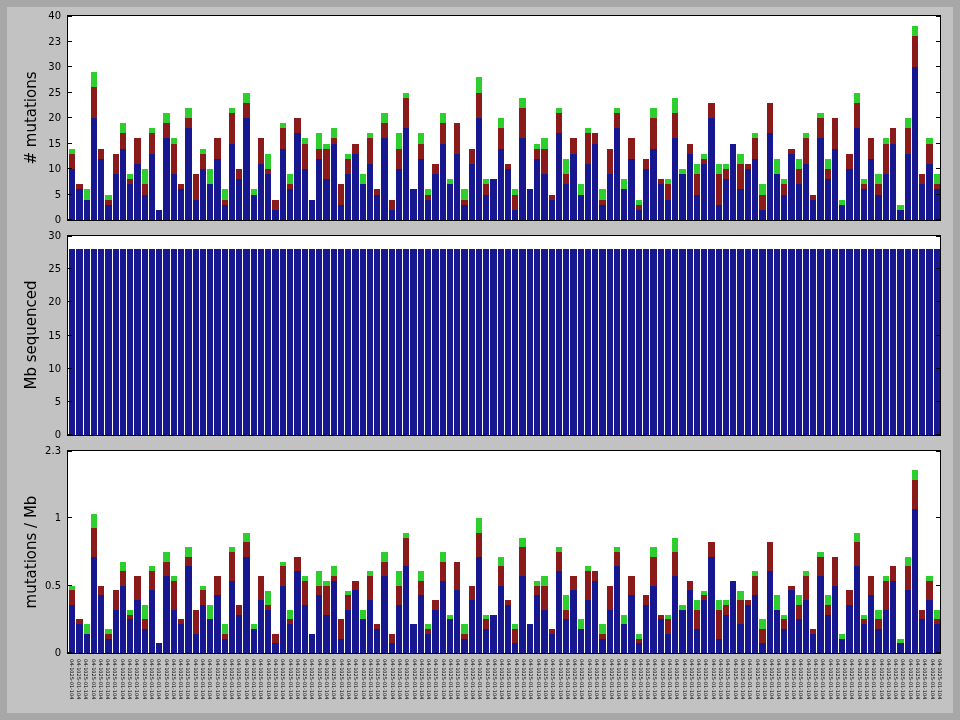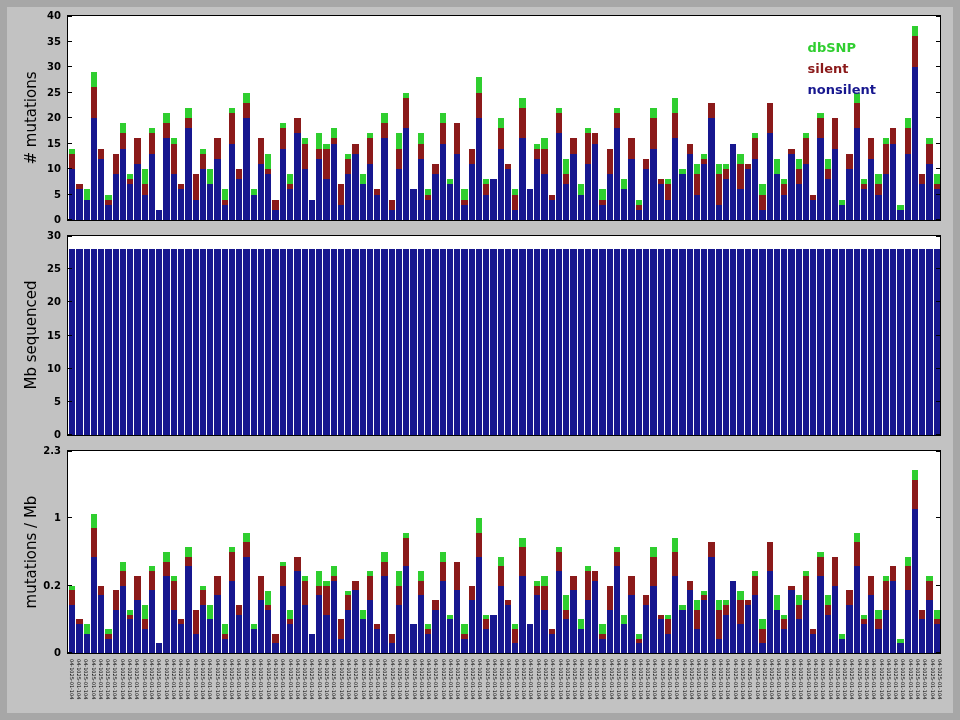--- a/index.html
+++ b/index.html
@@ -7,21 +7,21 @@
           background:#c2c2c2;border:7px solid #a7a7a7;overflow:hidden;}
   .plot{position:absolute;left:60px;width:874px;background:#ffffff;border:1px solid #000;box-sizing:border-box;}
   #p1{top:8px;height:206px;}
   #p2{top:228px;height:201px;}
   #p3{top:443px;height:204px;}
   .bars{position:absolute;left:0;right:0;top:0;bottom:0;display:flex;align-items:flex-end;gap:1px;padding:0 1px;}
   .bar{flex:1 1 0;height:100%;display:flex;flex-direction:column-reverse;justify-content:flex-start;}
   .seg{width:100%;}
   .ylab{position:absolute;transform:translate(-50%,-50%) rotate(-90deg);white-space:nowrap;
         font-size:15px;color:#000;left:24px;}
-  .ytick{position:absolute;right:calc(100% + 7px);font-size:10px;font-weight:bold;color:#000;
+  .ytick{position:absolute;right:calc(100% + 7px);font-size:10px;font-weight:normal;color:#000;
          transform:translateY(50%);line-height:1;}
   .tickmark{position:absolute;left:0;width:4px;height:1px;background:#000;}
   .tickmark.right{left:auto;right:0;}
   #legend{position:absolute;top:22px;right:64px;font-size:13px;font-weight:bold;line-height:1.6;text-align:left;}
   #xlabels{position:absolute;left:60px;top:652px;width:874px;height:58px;display:flex;gap:1px;padding:0 1px;overflow:hidden;}
   .xl{flex:1 1 0;position:relative;}
   .xl span{position:absolute;top:0;left:50%;transform:translateX(-50%);writing-mode:vertical-rl;
            font-size:5px;line-height:1;letter-spacing:0;color:#000;white-space:nowrap;}
 </style>
 </head>
@@ -628,25 +628,20 @@
         <div class="bar">
           <div class="seg" style="background: rgb(23, 23, 143); height: 27.5%;"></div>
           <div class="seg" style="background: rgb(139, 26, 26); height: 10%;"></div>
           <div class="seg" style="background: rgb(47, 206, 47); height: 2.5%;"></div>
         </div>
         <div class="bar">
           <div class="seg" style="background: rgb(23, 23, 143); height: 15%;"></div>
           <div class="seg" style="background: rgb(139, 26, 26); height: 2.5%;"></div>
           <div class="seg" style="background: rgb(47, 206, 47); height: 5%;"></div>
         </div>
-      </div>
-    <div id="legend">
-        <div style="color: rgb(47, 206, 47);">dbSNP</div>
-        <div style="color: rgb(139, 26, 26);">silent</div>
-        <div style="color: rgb(23, 23, 143);">nonsilent</div>
       </div>
   <span class="ytick" style="bottom: 0%;">0</span>
       <div class="tickmark " style="bottom: 0%;"></div>
       <div class="tickmark right" style="bottom: 0%;"></div>
       <span class="ytick" style="bottom: 12.5%;">5</span>
       <div class="tickmark " style="bottom: 12.5%;"></div>
       <div class="tickmark right" style="bottom: 12.5%;"></div>
       <span class="ytick" style="bottom: 25%;">10</span>
       <div class="tickmark " style="bottom: 25%;"></div>
       <div class="tickmark right" style="bottom: 25%;"></div>
@@ -655,21 +650,21 @@
       <div class="tickmark right" style="bottom: 37.5%;"></div>
       <span class="ytick" style="bottom: 50%;">20</span>
       <div class="tickmark " style="bottom: 50%;"></div>
       <div class="tickmark right" style="bottom: 50%;"></div>
       <span class="ytick" style="bottom: 62.5%;">25</span>
       <div class="tickmark " style="bottom: 62.5%;"></div>
       <div class="tickmark right" style="bottom: 62.5%;"></div>
       <span class="ytick" style="bottom: 75%;">30</span>
       <div class="tickmark " style="bottom: 75%;"></div>
       <div class="tickmark right" style="bottom: 75%;"></div>
-      <span class="ytick" style="bottom: 87.5%;">35</span>
+      <span class="ytick" style="bottom: 87.5%;">23</span>
       <div class="tickmark " style="bottom: 87.5%;"></div>
       <div class="tickmark right" style="bottom: 87.5%;"></div>
       <span class="ytick" style="bottom: 100%;">40</span>
       <div class="tickmark " style="bottom: 99.5%;"></div>
       <div class="tickmark right" style="bottom: 99.5%;"></div>
     </div>
 
   <div class="plot" id="p2">
     <div class="bars" id="bars2">
         <div class="bar">
@@ -1655,21 +1650,21 @@
         </div>
         <div class="bar">
           <div class="seg" style="background: rgb(23, 23, 143); height: 14.2857%;"></div>
           <div class="seg" style="background: rgb(139, 26, 26); height: 2.38095%;"></div>
           <div class="seg" style="background: rgb(47, 206, 47); height: 4.7619%;"></div>
         </div>
       </div>
   <span class="ytick" style="bottom: 0%;">0</span>
       <div class="tickmark " style="bottom: 0%;"></div>
       <div class="tickmark right" style="bottom: 0%;"></div>
-      <span class="ytick" style="bottom: 33.3333%;">0.2</span>
+      <span class="ytick" style="bottom: 33.3333%;">0.5</span>
       <div class="tickmark " style="bottom: 33.3333%;"></div>
       <div class="tickmark right" style="bottom: 33.3333%;"></div>
       <span class="ytick" style="bottom: 66.6667%;">1</span>
       <div class="tickmark " style="bottom: 66.6667%;"></div>
       <div class="tickmark right" style="bottom: 66.6667%;"></div>
       <span class="ytick" style="bottom: 100%;">2.3</span>
       <div class="tickmark " style="bottom: 99.5%;"></div>
       <div class="tickmark right" style="bottom: 99.5%;"></div>
     </div>
 

